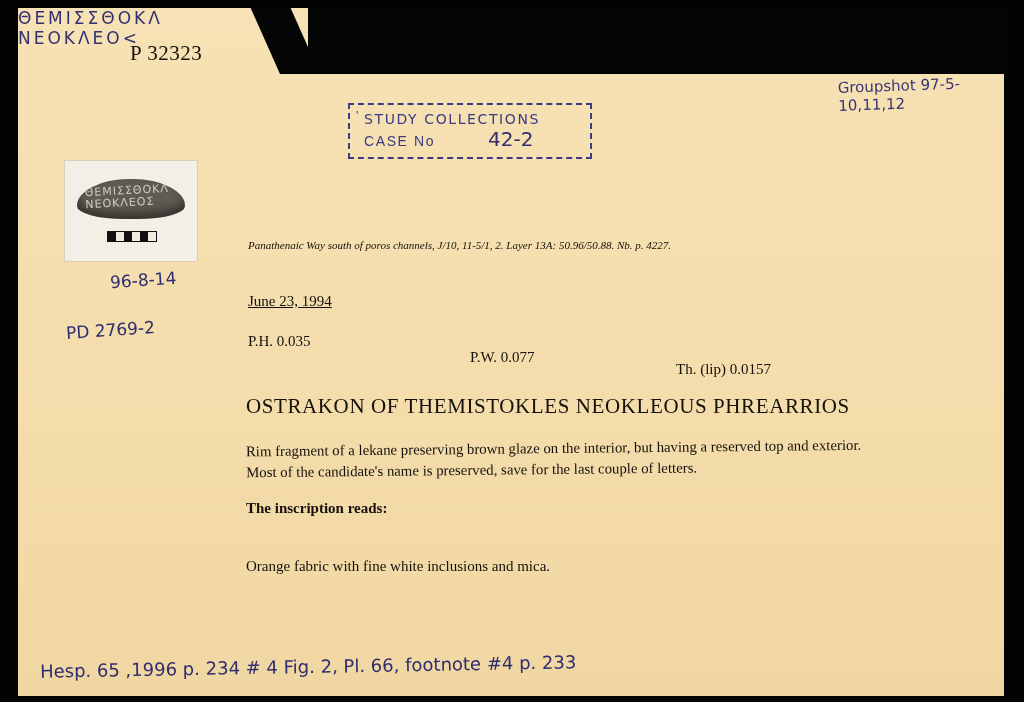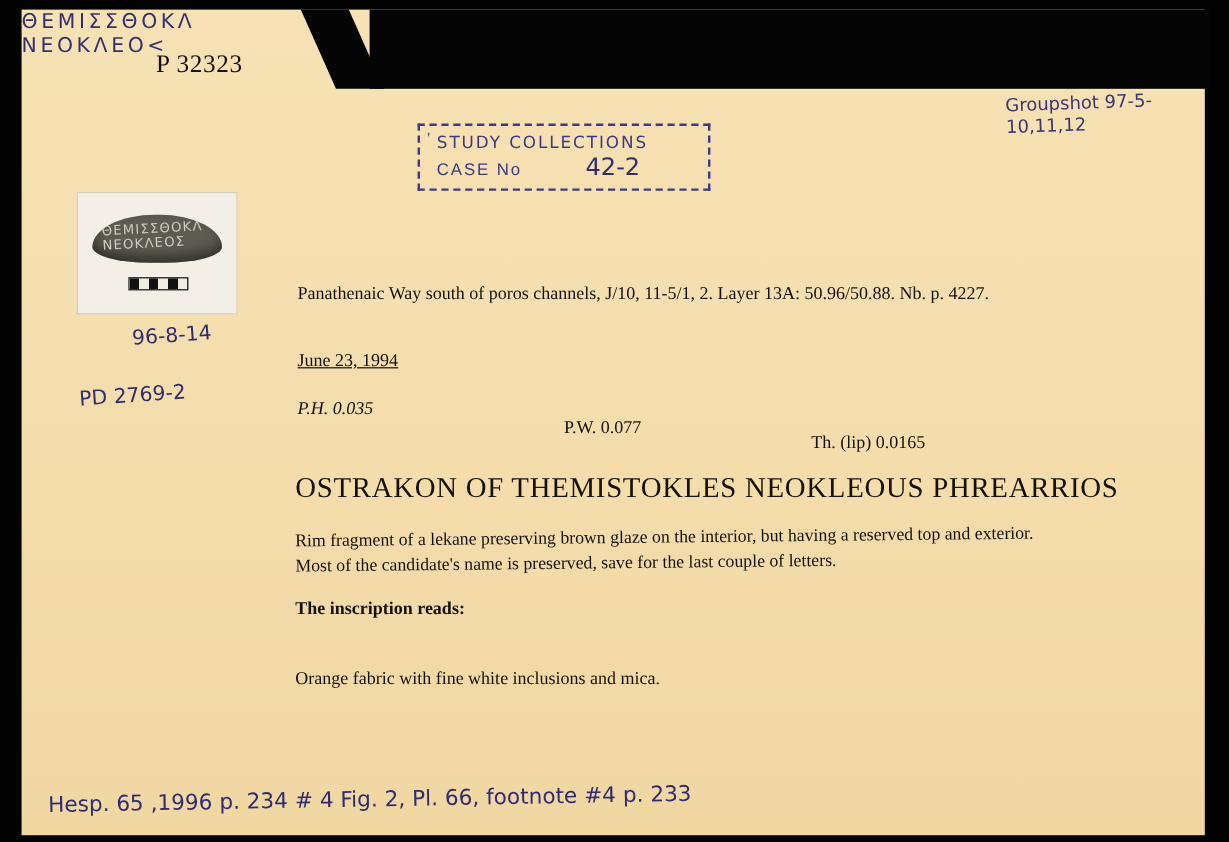--- a/index.html
+++ b/index.html
@@ -195,43 +195,44 @@
   }
   #section-head {
     left: 230px;
     top: 198px;
     font-size: 22px;
     letter-spacing: 0.6px;
   }
   #prov1 {
     left: 230px;
     top: 228px;
-    font-size: 15px;
+    font-size: 11px;
     line-height: 19px;
     width: 620px;
+    font-style: italic;
   }
   #date {
     left: 230px;
     top: 285px;
     font-size: 15px;
     text-decoration: underline;
   }
   #meas {
     left: 230px;
     top: 325px;
     width: 620px;
     font-size: 15px;
   }
-  #meas .m1 { position:absolute; left:0; top:0;font-style:italic; }
+  #meas .m1 { position:absolute; left:0; top:0; }
   #meas .m2 { position:absolute; left:222px; top:16px; }
   #meas .m3 { position:absolute; left:428px; top:28px; }
   #title {
     left: 228px;
     top: 386px;
-    font-size: 24px;
+    font-size: 21px;
     letter-spacing: 0.6px;
   }
   #desc {
     left: 228px;
     top: 430px;
     width: 625px;
     font-size: 14.8px;
     line-height: 21px;
     transform: rotate(-0.6deg);
   }
@@ -310,21 +311,21 @@
     <div id="pdnum">PD 2769-2</div>
 
 
     <div id="prov1" class="typed">Panathenaic Way south of poros channels, J/10, 11-5/1, 2.  Layer 13A:  50.96/50.88.  Nb. p. 4227.</div>
 
     <div id="date" class="typed">June 23, 1994</div>
 
     <div id="meas" class="typed">
       <span class="m1">P.H.  0.035</span>
       <span class="m2">P.W. 0.077</span>
-      <span class="m3">Th. (lip)  0.0165</span>
+      <span class="m3">Th. (lip)  0.0157</span>
     </div>
 
     <div id="title" class="typed">OSTRAKON  OF  THEMISTOKLES  NEOKLEOUS  PHREARRIOS</div>
 
     <div id="desc" class="typed">Rim fragment of a lekane preserving brown glaze on the interior, but having a reserved top and exterior.  Most of the candidate's name is preserved, save for the last couple of letters.</div>
 
     <div id="reads" class="typed">The inscription reads:</div>
     <div id="insc1">ΘΕΜΙΣΣΘΟΚΛ</div>
     <div id="insc2">ΝΕΟΚΛΕΟ&lt;</div>
 

